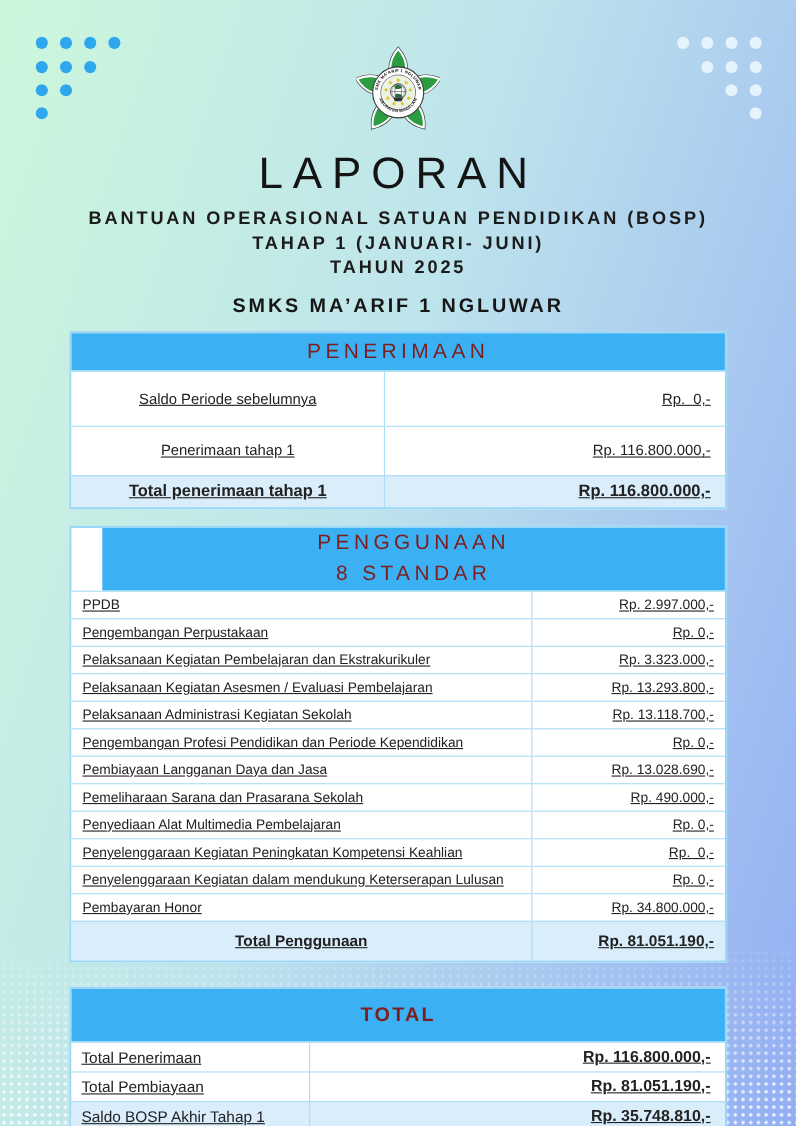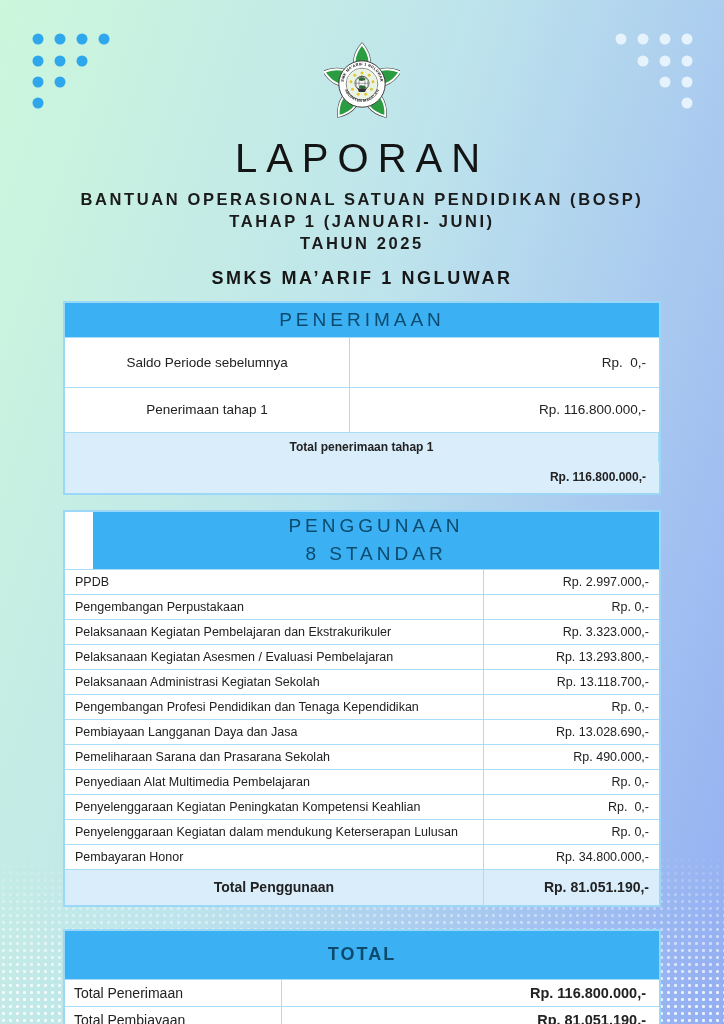--- a/index.html
+++ b/index.html
@@ -35,38 +35,38 @@
     font-size:40px; font-weight:500; letter-spacing:9px; color:#141414;
   }
   .subtitle { text-align:center; margin-top:8px; font-weight:700; font-size:16.5px;
     letter-spacing:2.6px; color:#1b1b1b; line-height:1.33; }
   .school-name { text-align:center; margin-top:13px; font-weight:700;
     font-size:18px; letter-spacing:2.6px; color:#161616; }
 
   
   .tbl { background:#fff; border:2px solid #9bd7f6; margin-top:12px; }
   .tbl .t-header {
-    background:#3bb0f2; color:#0c4a6e; text-align:center;
+    background:#3bb0f2; color:#7f1d1d; text-align:center;
     letter-spacing:4px; font-size:19px; font-weight:400;
     display:flex; flex-direction:column; justify-content:center;
   }
   .t-row { display:flex; align-items:stretch; border-top:1.5px solid #a8ddf7; background:#fff; }
   .t-row:first-of-type { border-top:none; }
-  .cell { display:flex; align-items:center; }
+  .cell { display:flex; align-items:center;text-decoration:underline; }
   .cell.lbl { border-right:1.5px solid #a8ddf7; }
   .cell.val { justify-content:flex-end; text-align:right; padding-right:13px; white-space:pre; }
   .t-row.total { background:#d9edfb; font-weight:700; }
 
   
   .tbl.penerimaan .t-header { height:34px; }
   .tbl.penerimaan .cell.lbl { flex:0 0 48%; justify-content:center; text-align:center; }
   .tbl.penerimaan .cell.val { flex:1; }
   .tbl.penerimaan .t-row { height:50px; font-size:13.5px; }
   .tbl.penerimaan .t-row.r2 { height:45px; }
-  .tbl.penerimaan .t-row.total { height:61px; font-size:12px;flex-direction:column; }
+  .tbl.penerimaan .t-row.total { height:29px; font-size:15px; }
 
   
   .tbl.penggunaan { margin-top:15px; }
   .tbl.penggunaan .t-header { height:57px; line-height:1.5;margin-left:28px; }
   .tbl.penggunaan .cell.lbl { flex:0 0 70.5%; padding-left:10px; }
   .tbl.penggunaan .cell.val { flex:1; padding-right:10px; }
   .tbl.penggunaan .t-row { height:25px; font-size:12.5px;gap:16px; }
   .tbl.penggunaan .t-row.total { height:36px; font-size:14px; }
   .tbl.penggunaan .t-row.total .cell.lbl { justify-content:center; padding-left:0; }
 
@@ -214,21 +214,21 @@
       </div>
       <div class="t-row">
         <div class="cell lbl">Pelaksanaan Kegiatan Asesmen / Evaluasi Pembelajaran</div>
         <div class="cell val">Rp. 13.293.800,-</div>
       </div>
       <div class="t-row">
         <div class="cell lbl">Pelaksanaan Administrasi Kegiatan Sekolah</div>
         <div class="cell val">Rp. 13.118.700,-</div>
       </div>
       <div class="t-row">
-        <div class="cell lbl">Pengembangan Profesi Pendidikan dan Tenaga Kependidikan</div>
+        <div class="cell lbl">Pengembangan Profesi Pendidikan dan Periode Kependidikan</div>
         <div class="cell val">Rp. 0,-</div>
       </div>
       <div class="t-row">
         <div class="cell lbl">Pembiayaan Langganan Daya dan Jasa</div>
         <div class="cell val">Rp. 13.028.690,-</div>
       </div>
       <div class="t-row">
         <div class="cell lbl">Pemeliharaan Sarana dan Prasarana Sekolah</div>
         <div class="cell val">Rp. 490.000,-</div>
       </div>

